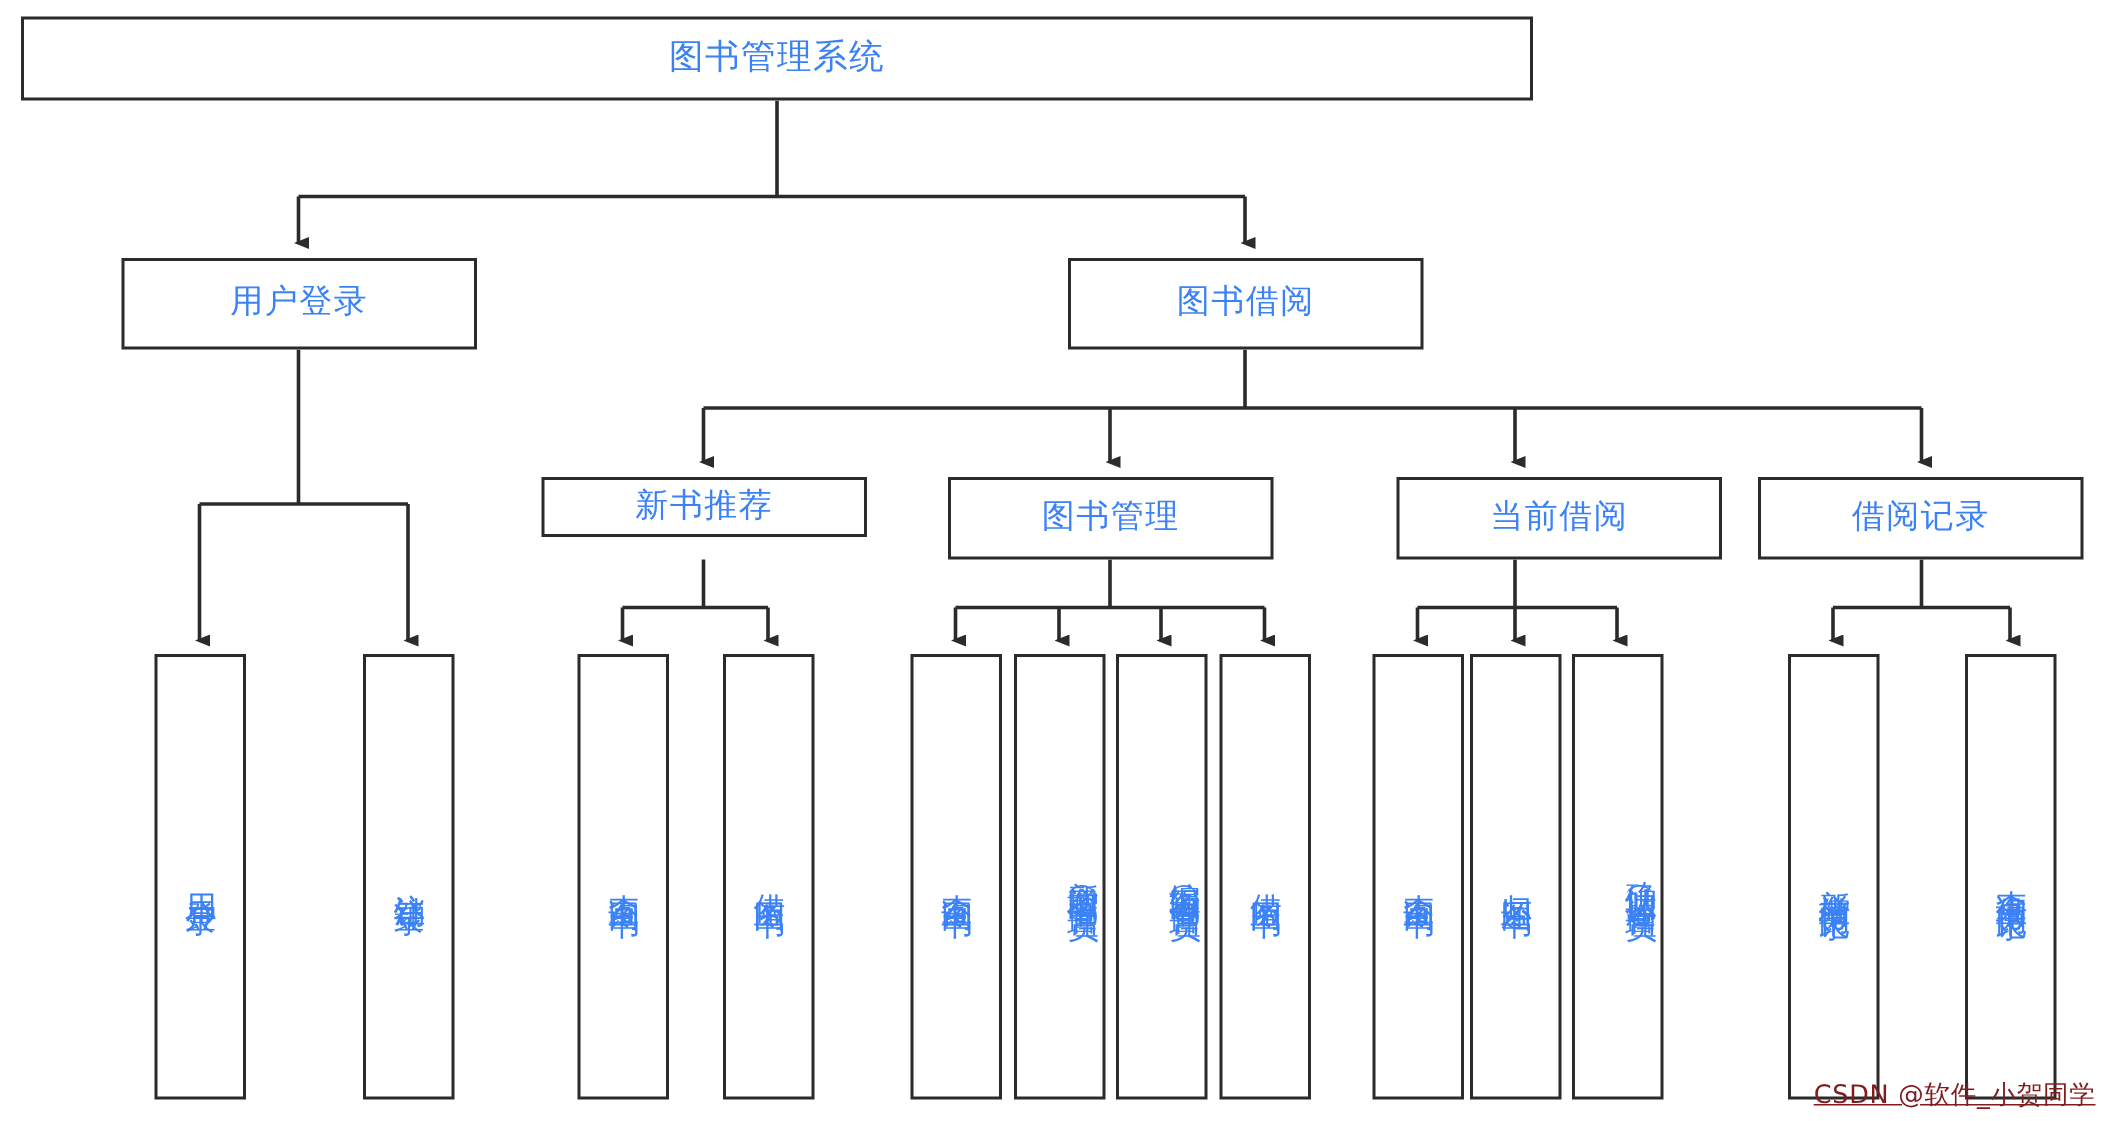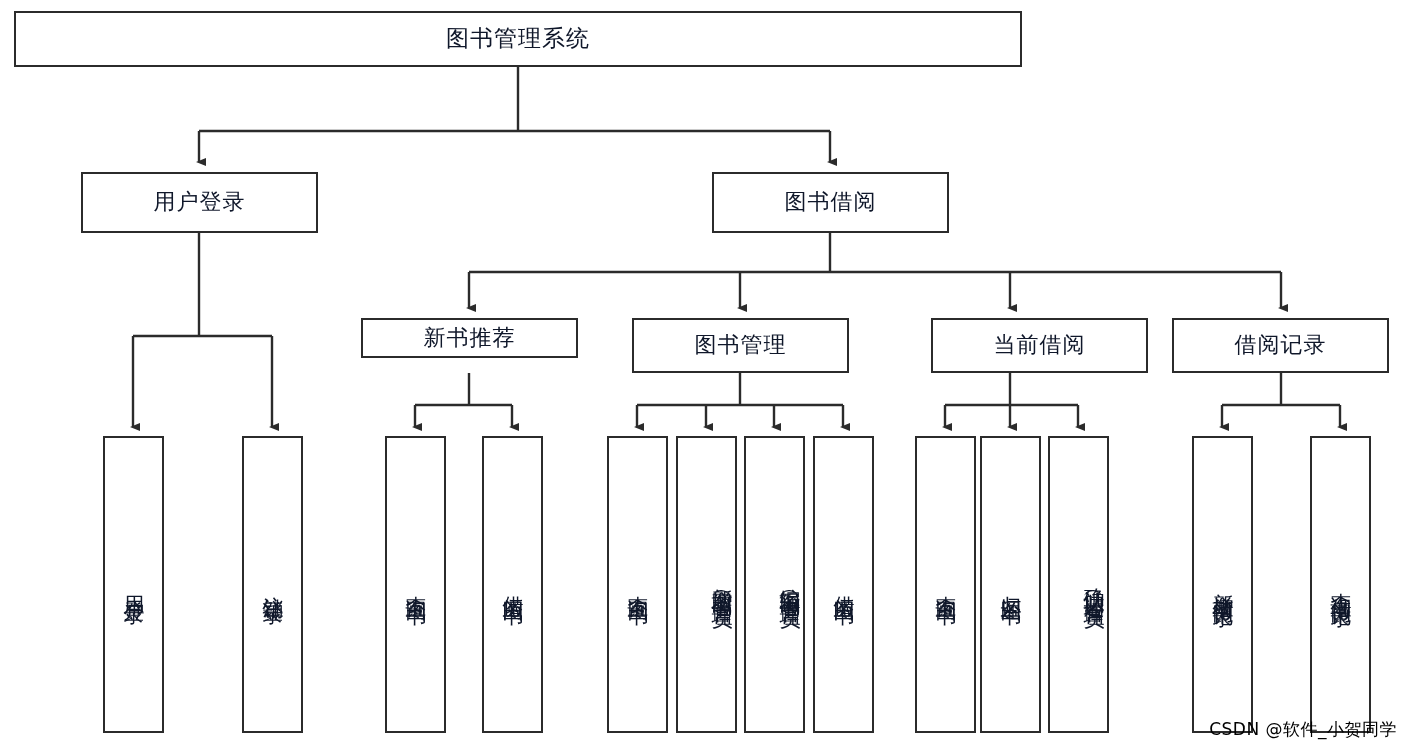--- a/index.html
+++ b/index.html
@@ -26,21 +26,21 @@
     pointer-events: none;
   }
   .node {
     position: absolute;
     box-sizing: border-box;
     border: 2px solid #2b2b2b;
     background: #ffffff;
     display: flex;
     align-items: center;
     justify-content: center;
-    color: #0f172a;
+    color: #3b82f6;
     line-height: 1.28;
   }
   .node.horiz {
     font-size: 22px;
     letter-spacing: 1px;
     text-align: center;
   }
   .node.root {
     font-size: 23px;
   }
@@ -59,23 +59,24 @@
   .vtext {
     writing-mode: vertical-rl;
     text-orientation: upright;
     display: block;
   }
   .watermark {
     position: absolute;
     right: 8px;
     bottom: 6px;
     font-size: 17px;
-    color: #000000;
+    color: #7f1d1d;
     letter-spacing: 0.5px;
     white-space: nowrap;
+    text-decoration: underline;
   }
 </style>
 </head>
 <body>
 
 <div id="canvas">
 
   <svg id="wires" viewBox="0 0 1405 747">
     <defs>
       <marker id="arrow" markerWidth="10" markerHeight="10" refX="4" refY="7" orient="auto" markerUnits="userSpaceOnUse">

